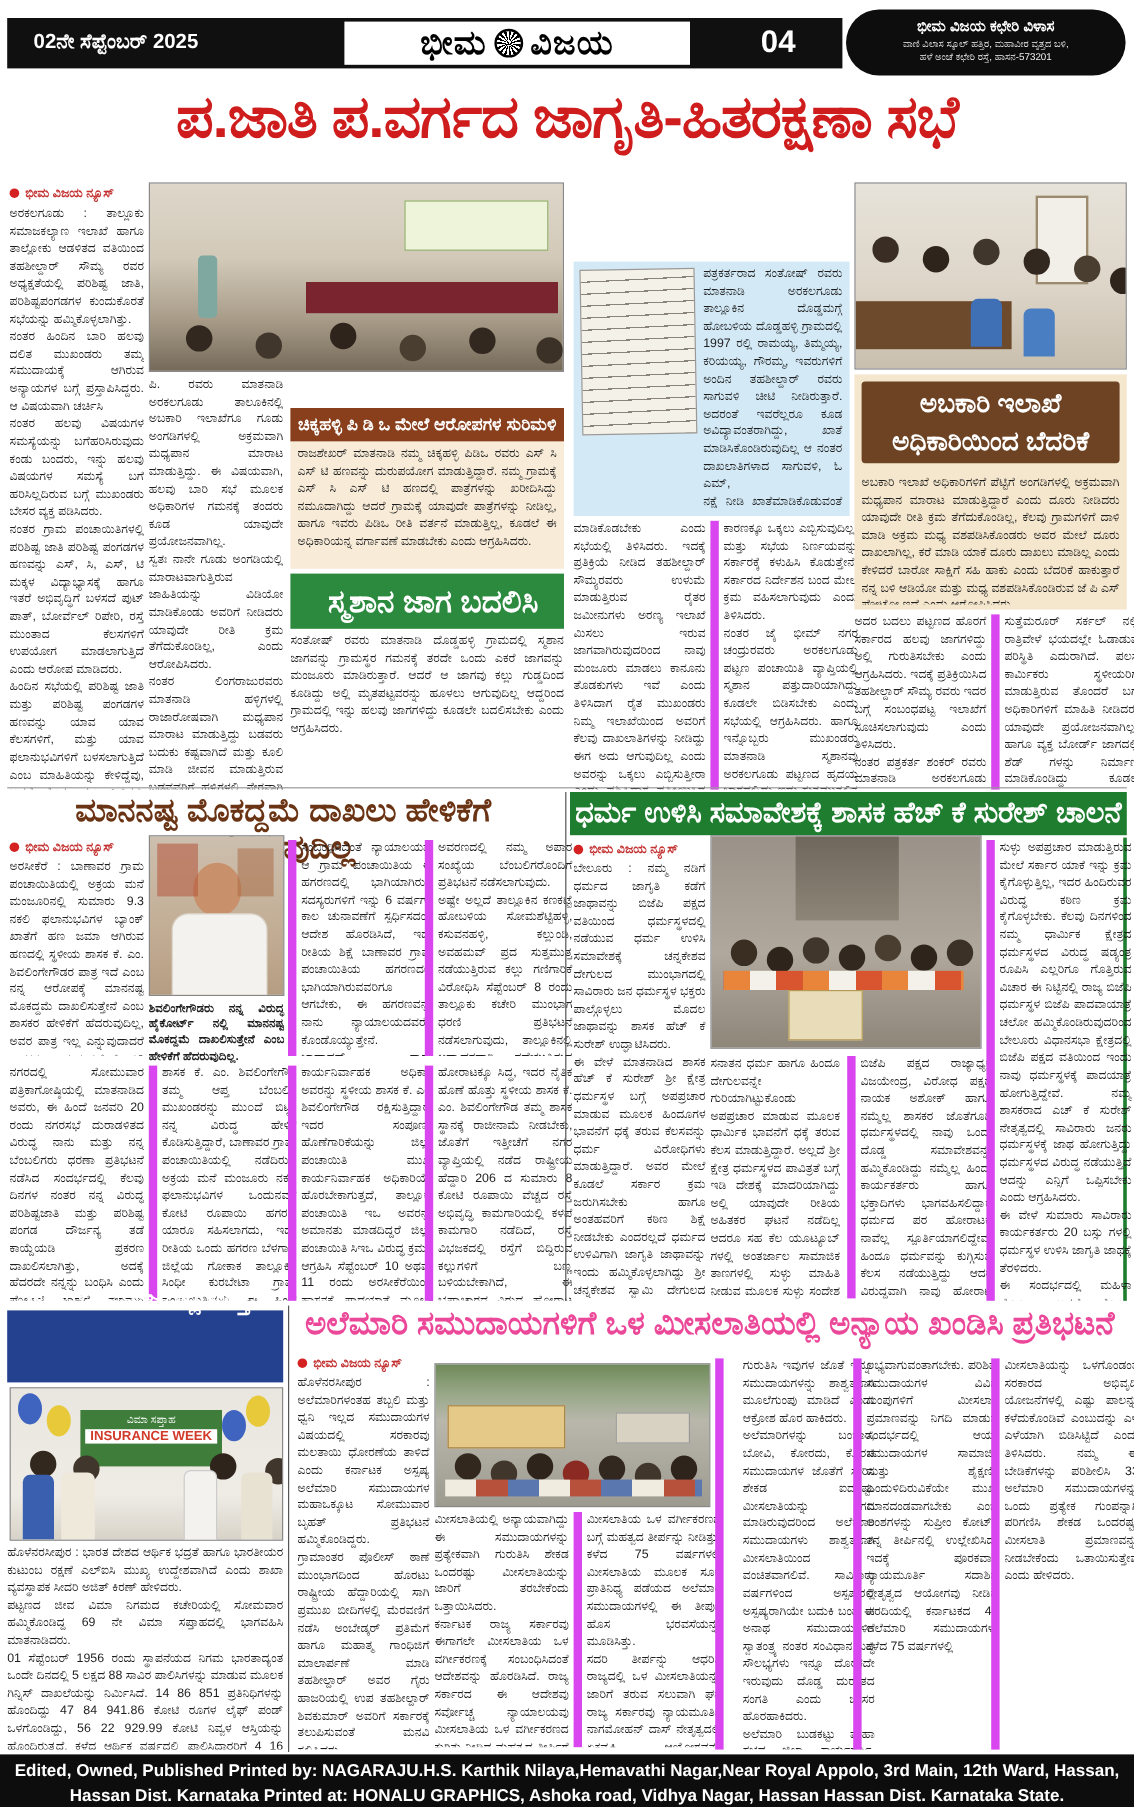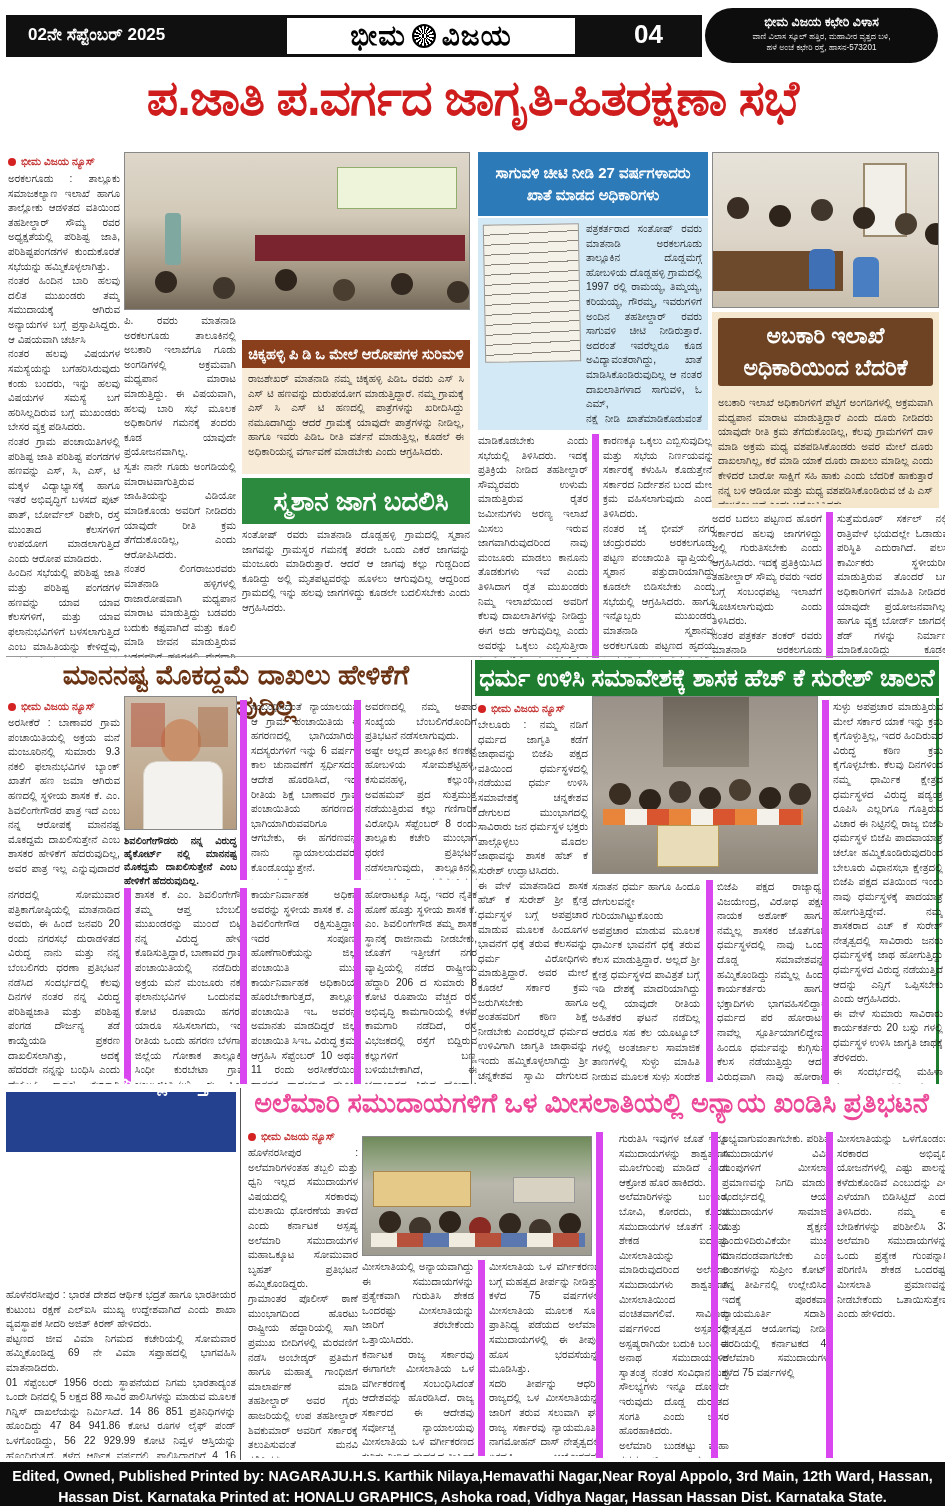--- a/index.html
+++ b/index.html
@@ -103,24 +103,20 @@
   <div class="abs box-head brown-bar" style="left:242px;top:340px;width:228px;height:28px;">ಚಿಕ್ಕಹಳ್ಳಿ ಪಿ ಡಿ ಒ ಮೇಲೆ ಆರೋಪಗಳ ಸುರಿಮಳಿ</div>
   <div class="abs cream pad" style="left:242px;top:368px;width:228px;height:106px;">
     <div class="bt">ರಾಜಶೇಖರ್ ಮಾತನಾಡಿ ನಮ್ಮ ಚಿಕ್ಕಹಳ್ಳಿ ಪಿಡಿಒ ರವರು ಎಸ್ ಸಿ ಎಸ್ ಟಿ ಹಣವನ್ನು ದುರುಪಯೋಗ ಮಾಡುತ್ತಿದ್ದಾರೆ. ನಮ್ಮ ಗ್ರಾಮಕ್ಕೆ ಎಸ್ ಸಿ ಎಸ್ ಟಿ ಹಣದಲ್ಲಿ ಪಾತ್ರೆಗಳನ್ನು ಖರೀದಿಸಿದ್ದು ನಮೂದಾಗಿದ್ದು ಆದರೆ ಗ್ರಾಮಕ್ಕೆ ಯಾವುದೇ ಪಾತ್ರೆಗಳನ್ನು ನೀಡಿಲ್ಲ, ಹಾಗೂ ಇವರು ಪಿಡಿಒ ರೀತಿ ವರ್ತನೆ ಮಾಡುತ್ತಿಲ್ಲ, ಕೂಡಲೆ ಈ ಅಧಿಕಾರಿಯನ್ನ ವರ್ಗಾವಣೆ ಮಾಡಬೇಕು ಎಂದು ಆಗ್ರಹಿಸಿದರು.</div>
   </div>
 
   <div class="abs box-head green-box" style="left:242px;top:478px;width:228px;height:46px;">ಸ್ಮಶಾನ ಜಾಗ ಬದಲಿಸಿ</div>
   <div class="abs" style="left:242px;top:528px;width:228px;height:130px;">
     <div class="bt">ಸಂತೋಷ್ ರವರು ಮಾತನಾಡಿ ದೊಡ್ಡಹಳ್ಳಿ ಗ್ರಾಮದಲ್ಲಿ ಸ್ಮಶಾನ ಜಾಗವನ್ನು ಗ್ರಾಮಸ್ಥರ ಗಮನಕ್ಕೆ ತರದೇ ಒಂದು ಎಕರೆ ಜಾಗವನ್ನು ಮಂಜೂರು ಮಾಡಿರುತ್ತಾರೆ. ಆದರೆ ಆ ಜಾಗವು ಕಲ್ಲು ಗುಡ್ಡದಿಂದ ಕೂಡಿದ್ದು ಅಲ್ಲಿ ಮೃತಪಟ್ಟವರನ್ನು ಹೂಳಲು ಆಗುವುದಿಲ್ಲ ಆದ್ದರಿಂದ ಗ್ರಾಮದಲ್ಲಿ ಇನ್ನು ಹಲವು ಜಾಗಗಳಿದ್ದು ಕೂಡಲೇ ಬದಲಿಸಬೇಕು ಎಂದು ಆಗ್ರಹಿಸಿದರು.</div>
   </div>
 
-  <div class="abs box-head blue-box" style="left:478px;top:152px;width:230px;height:64px;">
-    <div>ಸಾಗುವಳಿ ಚೀಟಿ ನೀಡಿ 27 ವರ್ಷಗಳಾದರು</div>
-    <div>ಖಾತೆ ಮಾಡದ ಅಧಿಕಾರಿಗಳು</div>
-  </div>
   <div class="abs lblue pad" style="left:478px;top:218px;width:230px;height:212px;">
     <div class="ph paper" style="float:left;width:96px;height:138px;margin:2px 6px 2px 0;transform:rotate(-1deg);"></div>
     <div class="bt" style="height:100%;">ಪತ್ರಕರ್ತರಾದ ಸಂತೋಷ್ ರವರು ಮಾತನಾಡಿ ಅರಕಲಗೂಡು ತಾಲ್ಲೂಕಿನ ದೊಡ್ಡಮಗ್ಗೆ ಹೋಬಳಿಯ ದೊಡ್ಡಹಳ್ಳಿ ಗ್ರಾಮದಲ್ಲಿ 1997 ರಲ್ಲಿ ರಾಮಯ್ಯ, ತಿಮ್ಮಯ್ಯ, ಕರಿಯಯ್ಯ, ಗೌರಮ್ಮ, ಇವರುಗಳಿಗೆ ಅಂದಿನ ತಹಶೀಲ್ದಾರ್ ರವರು ಸಾಗುವಳಿ ಚೀಟಿ ನೀಡಿರುತ್ತಾರೆ. ಅದರಂತೆ ಇವರೆಲ್ಲರೂ ಕೂಡ ಅವಿದ್ಯಾವಂತರಾಗಿದ್ದು, ಖಾತೆ ಮಾಡಿಸಿಕೊಂಡಿರುವುದಿಲ್ಲ ಆ ನಂತರ ದಾಖಲಾತಿಗಳಾದ ಸಾಗುವಳಿ, ಓ ಎಮ್,
 ನಕ್ಷೆ ನೀಡಿ ಖಾತೆಮಾಡಿಕೊಡುವಂತೆ 2016 ರಿಂದಲೂ ಸುಮಾರು 10 ಅರ್ಜಿ ಸಲ್ಲಿಸಿದರು ಆ ಫೈಲುಗಳೇ ನಾಪತ್ತೆ ಆಗುತ್ತಿವೆ ಕೂಡಲೆ ಕ್ರಮ ತೆಗೆದುಕೊಳ್ಳಿ ಎಂದು ಆಗ್ರಹಿಸಿದರು. ನಂತರ ತಹಶೀಲ್ದಾರ್ ಸೌಮ್ಯ ರವರು ಇದು ನನ್ನ ಗಮನಕ್ಕೆ ಬಂದಿರುವುದಿಲ್ಲ ನೀವು ನನ್ನ ಗಮನಕ್ಕೆ ತಂದಿದ್ದೀರಿ ಕೂಡಲೆ ಖಾತೆ ಮಾಡಿಕೊಡುವುದಾಗಿ ತಿಳಿಸಿದರು.</div>
   </div>
   <div class="abs" style="left:478px;top:434px;width:110px;height:224px;">
     <div class="bt">ಮಾಡಿಕೊಡಬೇಕು ಎಂದು ಸಭೆಯಲ್ಲಿ ತಿಳಿಸಿದರು. ಇದಕ್ಕೆ ಪ್ರತಿಕ್ರಿಯೆ ನೀಡಿದ ತಹಶೀಲ್ದಾರ್ ಸೌಮ್ಯರವರು ಉಳುಮೆ ಮಾಡುತ್ತಿರುವ ರೈತರ ಜಮೀನುಗಳು ಅರಣ್ಯ ಇಲಾಖೆ ಮಿಸಲು ಇರುವ ಜಾಗವಾಗಿರುವುದರಿಂದ ನಾವು ಮಂಜೂರು ಮಾಡಲು ಕಾನೂನು ತೊಡಕುಗಳು ಇವೆ ಎಂದು ತಿಳಿಸಿದಾಗ ರೈತ ಮುಖಂಡರು ನಿಮ್ಮ ಇಲಾಖೆಯಿಂದ ಅವರಿಗೆ ಕೆಲವು ದಾಖಲಾತಿಗಳನ್ನು ನೀಡಿದ್ದು ಈಗ ಅದು ಆಗುವುದಿಲ್ಲ ಎಂದು ಅವರನ್ನು ಒಕ್ಕಲು ಎಬ್ಬಿಸುತ್ತೀರಾ ಎಂದು ಪ್ರಶ್ನಿಸಿದಾಗ ಪ್ರತಿಕ್ರಿಯಿಸಿದ ತಹಶೀಲ್ದಾರ್ ಸೌಮ್ಯ ರವರು ಉಳುಮೆ ಮಾಡುತ್ತಿರುವ ರೈತರನ್ನು ಯಾವುದೇ</div>
   </div>
   <div class="abs rule-l" style="left:592px;top:434px;width:112px;height:224px;padding-left:4px;">
     <div class="bt">ಕಾರಣಕ್ಕೂ ಒಕ್ಕಲು ಎಬ್ಬಿಸುವುದಿಲ್ಲ. ಮತ್ತು ಸಭೆಯ ನಿರ್ಣಯವನ್ನು ಸರ್ಕಾರಕ್ಕೆ ಕಳುಹಿಸಿ ಕೊಡುತ್ತೇನೆ, ಸರ್ಕಾರದ ನಿರ್ದೇಶನ ಬಂದ ಮೇಲೆ ಕ್ರಮ ವಹಿಸಲಾಗುವುದು ಎಂದು ತಿಳಿಸಿದರು.
@@ -216,20 +212,32 @@
   <div class="abs rule-l" style="left:822px;top:700px;width:110px;height:384px;padding-left:4px;">
     <div class="bt">ಸುಳ್ಳು ಅಪಪ್ರಚಾರ ಮಾಡುತ್ತಿರುವ ಮೇಲೆ ಸರ್ಕಾರ ಯಾಕೆ ಇನ್ನು ಕ್ರಮ ಕೈಗೊಳ್ಳುತ್ತಿಲ್ಲ, ಇದರ ಹಿಂದಿರುವರ ವಿರುದ್ಧ ಕಠಿಣ ಕ್ರಮ ಕೈಗೊಳ್ಳಬೇಕು. ಕೆಲವು ದಿನಗಳಿಂದ ನಮ್ಮ ಧಾರ್ಮಿಕ ಕ್ಷೇತ್ರದ ಧರ್ಮಸ್ಥಳದ ವಿರುದ್ಧ ಷಡ್ಯಂತ್ರ ರೂಪಿಸಿ ಎಲ್ಲರಿಗೂ ಗೊತ್ತಿರುವ ವಿಚಾರ ಈ ನಿಟ್ಟಿನಲ್ಲಿ ರಾಜ್ಯ ಬಿಜೆಪಿ ಧರ್ಮಸ್ಥಳ ಬಿಜೆಪಿ ಪಾದವಾಯಾತ್ರೆ ಚಲೋ ಹಮ್ಮಿಕೊಂಡಿರುವುದರಿಂದ ಬೇಲೂರು ವಿಧಾನಸಭಾ ಕ್ಷೇತ್ರದಲ್ಲಿ ಬಿಜೆಪಿ ಪಕ್ಷದ ವತಿಯಿಂದ ಇಂದು ನಾವು ಧರ್ಮಸ್ಥಳಕ್ಕೆ ಪಾದಯಾತ್ರೆ ಹೋಗುತ್ತಿದ್ದೇವೆ. ನಮ್ಮ ಶಾಸಕರಾದ ಎಚ್ ಕೆ ಸುರೇಶ್ ನೇತೃತ್ವದಲ್ಲಿ ಸಾವಿರಾರು ಜನರು ಧರ್ಮಸ್ಥಳಕ್ಕೆ ಜಾಥ ಹೋಗುತ್ತಿದ್ದು ಧರ್ಮಸ್ಥಳದ ವಿರುದ್ಧ ನಡೆಯುತ್ತಿದೆ ಆದನ್ನು ಎನ್ಸಿಗೆ ಒಪ್ಪಿಸಬೇಕು ಎಂದು ಆಗ್ರಹಿಸಿದರು.
 ಈ ವೇಳೆ ಸುಮಾರು ಸಾವಿರಾರು ಕಾರ್ಯಕರ್ತರು 20 ಬಸ್ಸು ಗಳಲ್ಲಿ ಧರ್ಮಸ್ಥಳ ಉಳಿಸಿ ಜಾಗೃತಿ ಜಾಥಕ್ಕೆ ತೆರಳಿದರು.
 ಈ ಸಂದರ್ಭದಲ್ಲಿ ಮಹಿಳಾ ಮೋರ್ಚಾ ಅಧ್ಯಕ್ಷೆ ಶೋಭಾ ಗಣೇಶ್, ಚಂದ್ರಶೆಟ್ಟಿ, ಸಿ ಹೆಚ್ ಪ್ರಕಾಶ್, ನವೀನ್, ಪ್ರಸನ್ನ, ರೇಣುಕಾನಂದ, ಶೇಷಪ್ಪ ಸೇರಿದಂತೆ ಇತರರು ಇದ್ದರು.</div>
   </div>
 
   <div class="abs box-head lic-box" style="left:6px;top:1092px;width:230px;height:60px;">
     <div>ಎಲ್ಐಸಿ ಸಮಾಜದಲ್ಲಿ ಉತ್ತಮ</div>
     <div>ಬೆಳವಣಿಗೆ ಹೊಂದಿದೆ</div>
   </div>
+  <div class="abs ph ph-lic" style="left:8px;top:1156px;width:228px;height:128px;">
+    <div style="left:6px;top:4px;width:20px;height:26px;border-radius:50%;background:#3f64c0;box-shadow:190px 2px 0 #e8c93a,170px 14px 0 #3f64c0,24px 10px 0 #e8c93a;"></div>
+    <div class="banner-green" style="left:58px;top:18px;width:118px;height:44px;padding-top:3px;">
+      <div style="font-size:9px;">ವಿಮಾ ಸಪ್ತಾಹ</div>
+      <div style="font-size:11px;font-weight:bold;color:#d23a2a;background:#fff;margin:2px 4px;">INSURANCE WEEK</div>
+    </div>
+    <div class="heads" style="left:16px;top:52px;background:#33281e;box-shadow:36px 4px 0 #41362b,150px 2px 0 #2e241c,196px 6px 0 #41362b;"></div>
+    <div style="left:10px;top:72px;width:26px;height:54px;background:#3a5fae;border-radius:6px 6px 0 0;"></div>
+    <div style="left:42px;top:70px;width:28px;height:56px;background:#efe9dc;border-radius:6px 6px 0 0;"></div>
+    <div style="left:144px;top:68px;width:26px;height:58px;background:#f4f2ee;border:1px solid #ccc;border-radius:6px 6px 0 0;"></div>
+    <div style="left:192px;top:70px;width:26px;height:56px;background:#e8e2d2;border-radius:6px 6px 0 0;"></div>
+  </div>
   <div class="abs" style="left:6px;top:1288px;width:230px;height:170px;">
     <div class="bt">ಹೊಳೆನರಸೀಪುರ : ಭಾರತ ದೇಶದ ಆರ್ಥಿಕ ಭದ್ರತೆ ಹಾಗೂ ಭಾರತೀಯರ ಕುಟುಂಬ ರಕ್ಷಣೆ ಎಲ್ಐಸಿ ಮುಖ್ಯ ಉದ್ದೇಶವಾಗಿದೆ ಎಂದು ಶಾಖಾ ವ್ಯವಸ್ಥಾಪಕ ಸೀದರಿ ಅಜಿತ್ ಕಿರಣ್ ಹೇಳಿದರು.
 ಪಟ್ಟಣದ ಜೀವ ವಿಮಾ ನಿಗಮದ ಕಚೇರಿಯಲ್ಲಿ ಸೋಮವಾರ ಹಮ್ಮಿಕೊಂಡಿದ್ದ 69 ನೇ ವಿಮಾ ಸಪ್ತಾಹದಲ್ಲಿ ಭಾಗವಹಿಸಿ ಮಾತನಾಡಿದರು.
 01 ಸೆಪ್ಟೆಂಬರ್ 1956 ರಂದು ಸ್ಥಾಪನೆಯದ ನಿಗಮ ಭಾರತಾದ್ಯಂತ ಒಂದೇ ದಿನದಲ್ಲಿ 5 ಲಕ್ಷದ 88 ಸಾವಿರ ಪಾಲಿಸಿಗಳನ್ನು ಮಾಡುವ ಮೂಲಕ ಗಿನ್ನಿಸ್ ದಾಖಲೆಯನ್ನು ನಿರ್ಮಿಸಿದೆ. 14 86 851 ಪ್ರತಿನಿಧಿಗಳನ್ನು ಹೊಂದಿದ್ದು 47 84 941.86 ಕೋಟಿ ರೂಗಳ ಲೈಫ್ ಪಂಡ್ ಒಳಗೊಂಡಿದ್ದು, 56 22 929.99 ಕೋಟಿ ನಿವ್ವಳ ಆಸ್ತಿಯನ್ನು ಹೊಂದಿರುತ್ತದೆ. ಕಳೆದ ಆರ್ಥಿಕ ವರ್ಷದಲ್ಲಿ ಪಾಲಿಸಿದಾರರಿಗೆ 4 16 354.69 ಕೋಟಿ ಹಣವನ್ನು ಕ್ಲೈಮ್ ರೂಪದಲ್ಲಿ ನೀಡಲಾಗಿದೆ ಎಂದರು.
 ವಿಮಾ ರಂಗದಲ್ಲಿ ಅಲ್ಲದೆ ಸಮಾಜ ಸೇವೆಯನ್ನು ಮುಂಚೂಣಿಯಲ್ಲಿದ್ದು ಗೋಲ್ಡನ್ ಜುಬಿಲಿ ಫೌಂಡೇಶನ್ ಅಡಿಯಲ್ಲಿ ಸಾಮಾಜಿಕ ಕಾರ್ಯಾಗಳಿಗಾಗಿ ಹಾಗೂ ಸ್ಕಾಲರ್ಶಿಪ್ ಗಾಗಿ 283 ಕೋಟಿ ಹಣವನ್ನು ನೀಡಲಾಗಿದೆ ಎಂದು ತಿಳಿಸಿದರು.</div>
   </div>
 
   <div class="abs vline" style="left:240px;top:1088px;height:372px;"></div>
 
   <div class="abs h-red" style="left:244px;top:1088px;width:695px;height:40px;">ಅಲೆಮಾರಿ ಸಮುದಾಯಗಳಿಗೆ ಒಳ ಮೀಸಲಾತಿಯಲ್ಲಿ ಅನ್ಯಾಯ ಖಂಡಿಸಿ ಪ್ರತಿಭಟನೆ</div>

